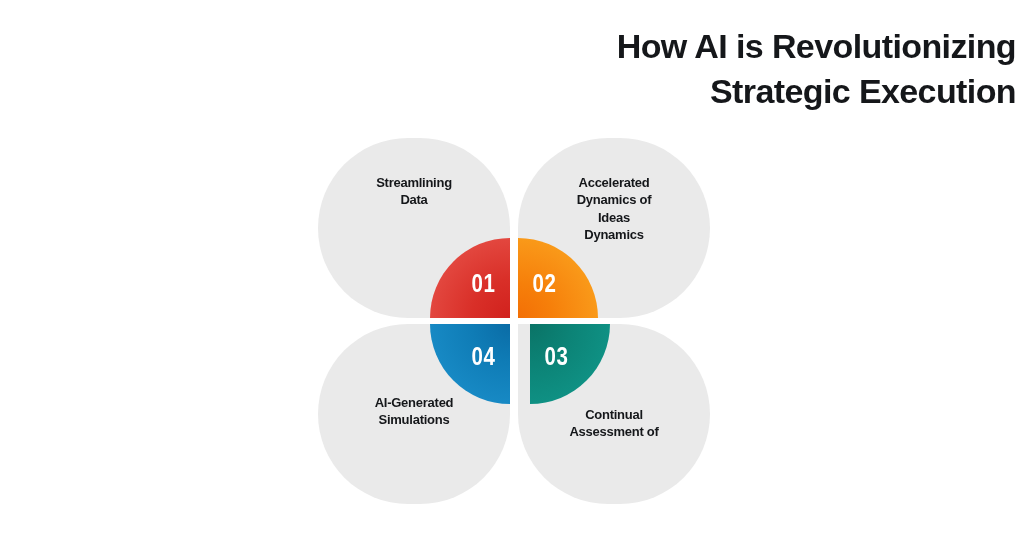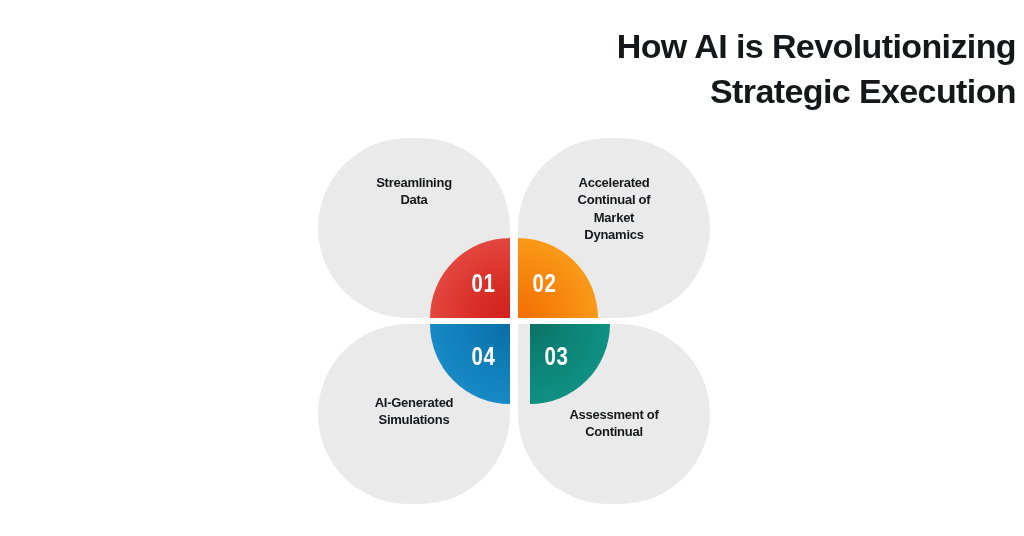--- a/index.html
+++ b/index.html
@@ -161,35 +161,35 @@
       </div>
       <div class="wedge">
         <span class="wedge-num">01</span>
       </div>
     </div>
 
     <div class="quad q2">
       <div class="blob">
         <div class="blob-label">
           <span class="ln">Accelerated</span>
-          <span class="ln">Continual of</span>
-          <span class="ln">Market</span>
+          <span class="ln">Dynamics of</span>
+          <span class="ln">Ideas</span>
           <span class="ln">Dynamics</span>
         </div>
       </div>
       <div class="wedge">
         <span class="wedge-num">02</span>
       </div>
     </div>
 
     <div class="quad q3">
       <div class="blob">
         <div class="blob-label">
+          <span class="ln">Continual</span>
           <span class="ln">Assessment of</span>
-          <span class="ln">Continual</span>
         </div>
       </div>
       <div class="wedge">
         <span class="wedge-num">03</span>
       </div>
     </div>
 
     <div class="quad q4">
       <div class="blob">
         <div class="blob-label">

